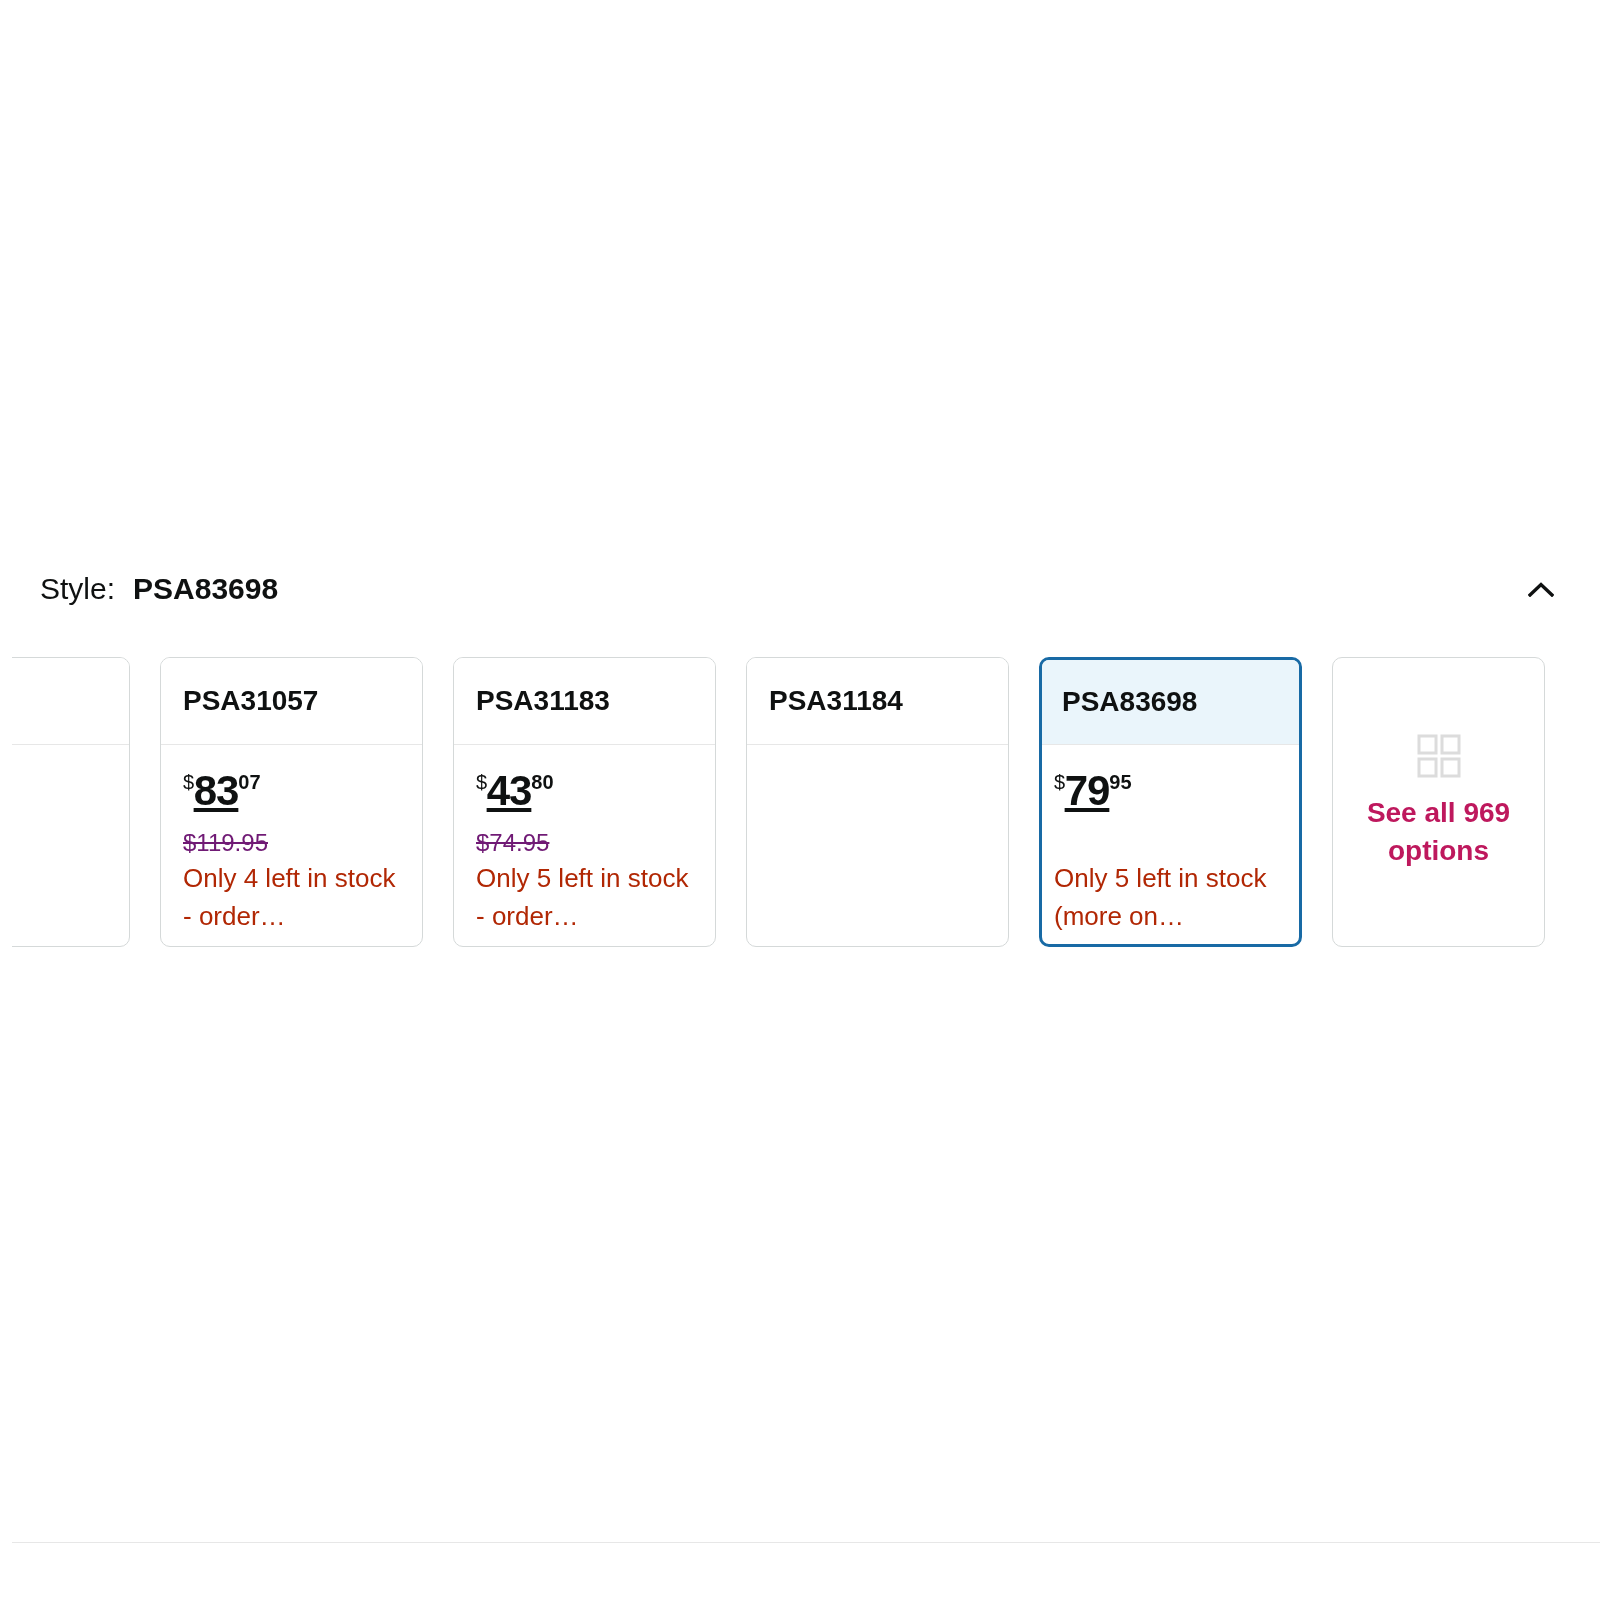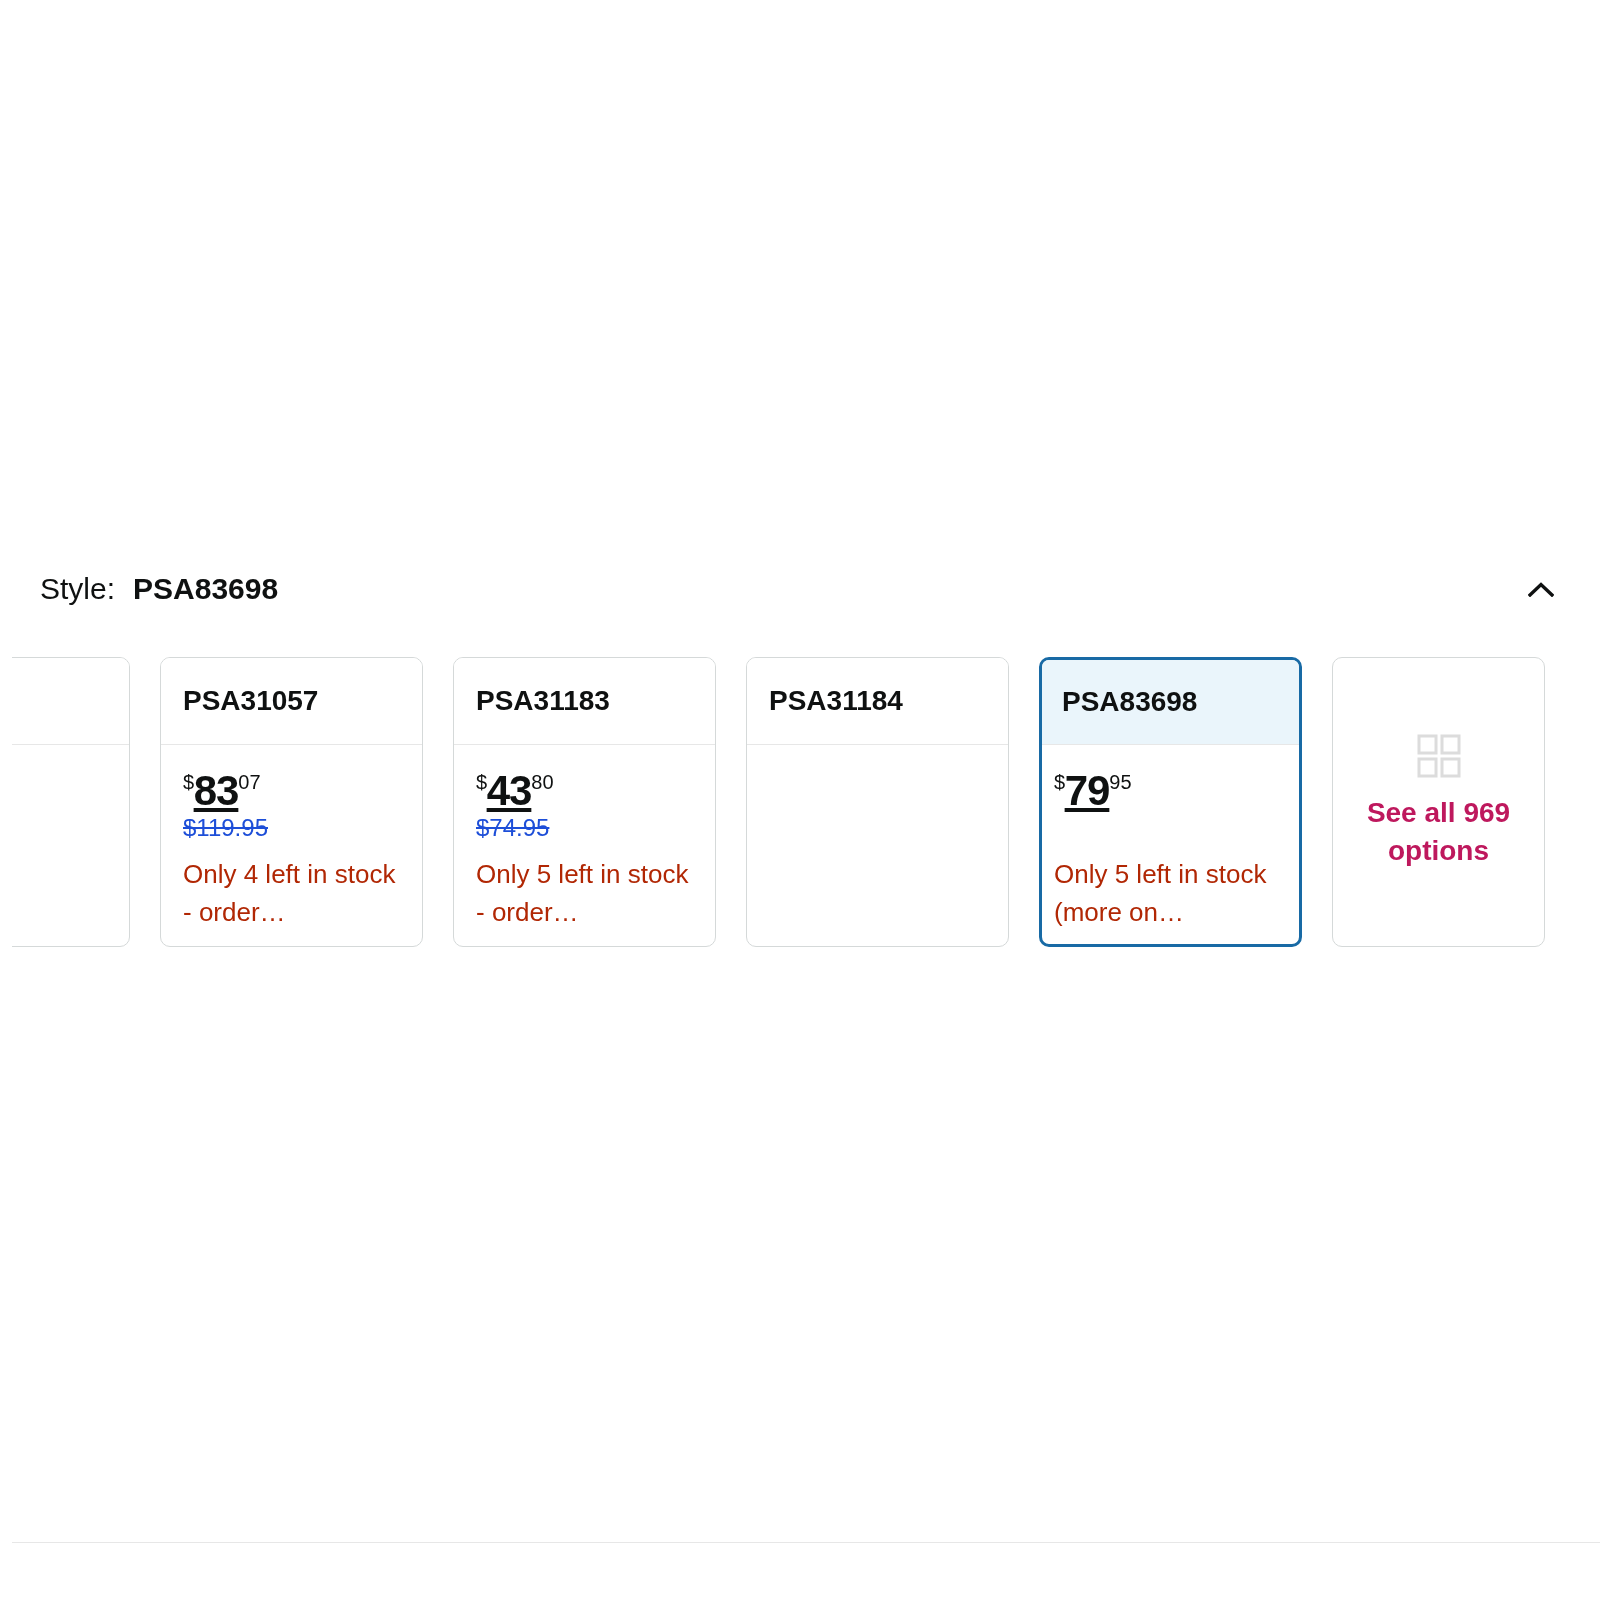--- a/index.html
+++ b/index.html
@@ -147,44 +147,44 @@
     letter-spacing: -0.5px;
   }
   .price .whole {
     font-size: 42px;
     font-weight: 700;
     letter-spacing: -1px;
     text-decoration: underline;
   }
   .price .frac {
     font-size: 20px;
-    font-weight: 400;
+    font-weight: 700;
     vertical-align: 16px;
   }
 
   .old-price {
     display: block;
     font-size: 24px;
     font-weight: 400;
-    color: #1d4ed8;
+    color: #701a75;
     text-decoration: line-through;
-    margin-top: 0;
+    margin-top: 15px;
     height: 30px;
     white-space: nowrap;
   }
   .old-price.empty {
     text-decoration: none;
   }
 
   .stock {
     font-size: 26px;
     font-weight: 400;
     color: #b12704;
     line-height: 1.45;
-    margin-top: 12px;
+    margin-top: 1px;
     word-break: break-word;
   }
 
   
   .swatch.partial .swatch-body {
     padding-top: 25px;
   }
 
   
   .see-all {

